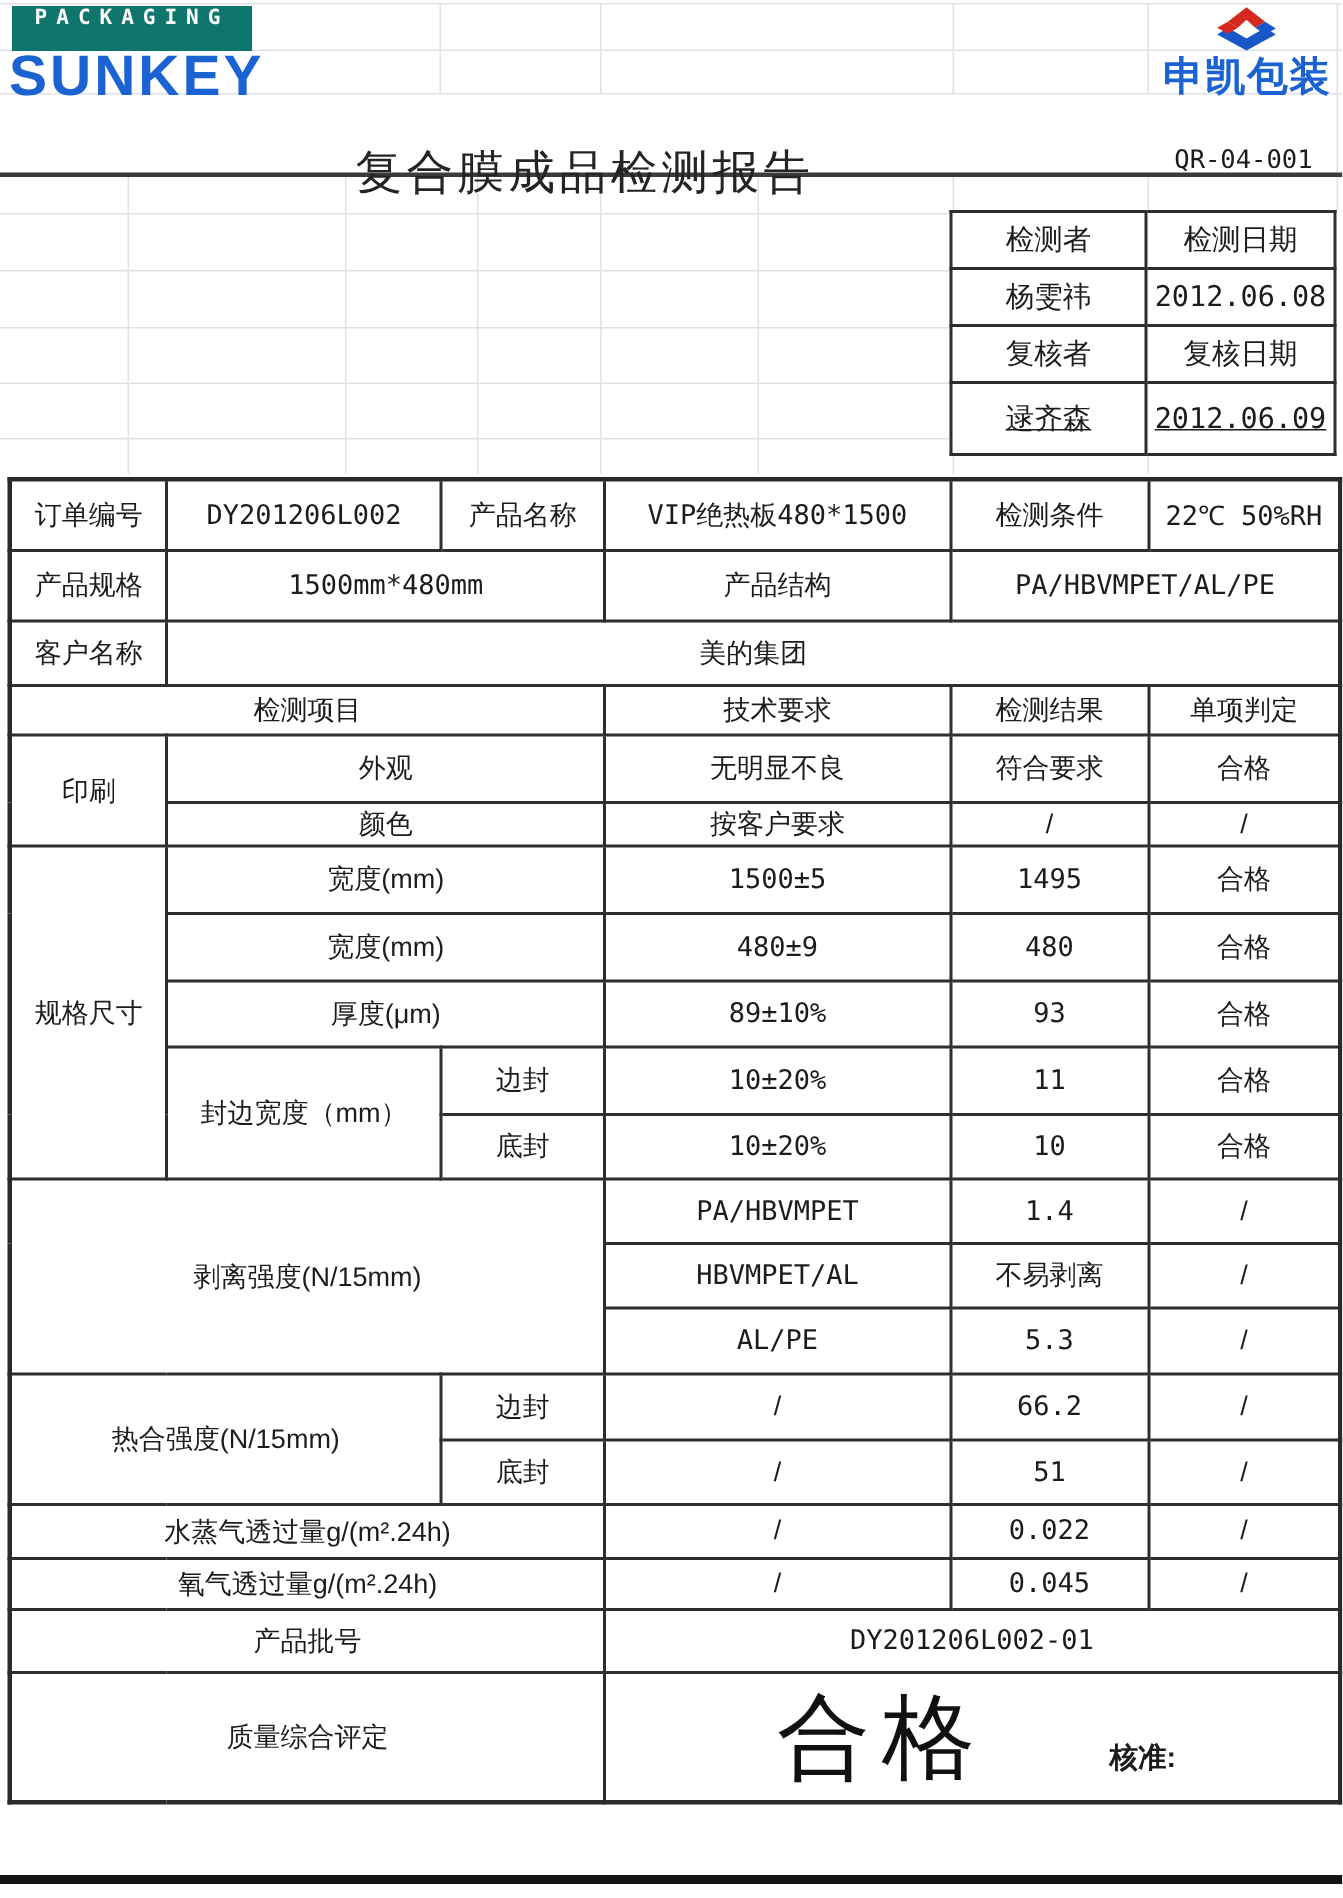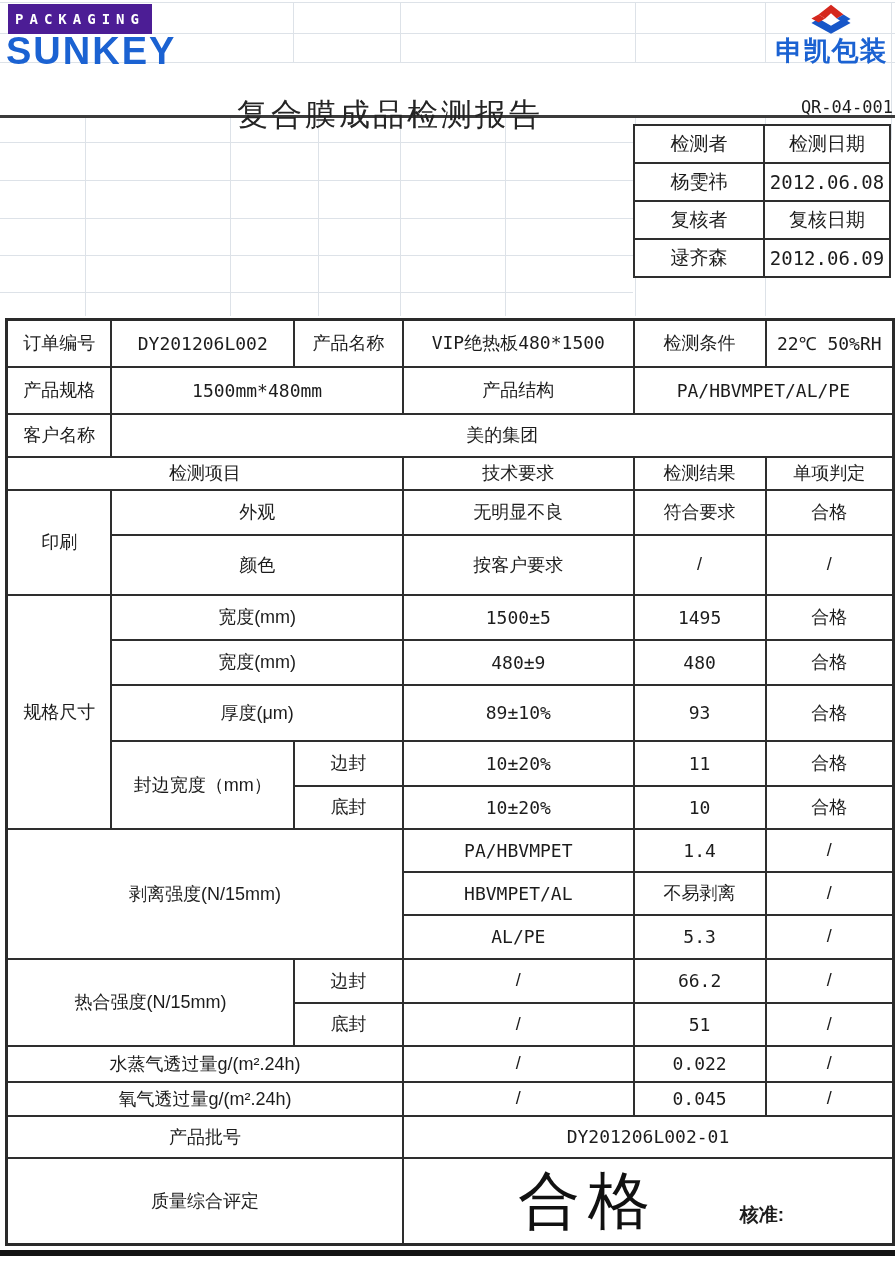--- a/index.html
+++ b/index.html
@@ -3,37 +3,37 @@
 <meta charset="utf-8">
 <style>
   html,body{margin:0;padding:0;background:#ffffff;}
   .sheet{position:relative;width:895px;height:1265px;background:#fff;overflow:hidden;
          font-family:"Liberation Sans",sans-serif;color:#1c1c1c;}
   
   .gl{position:absolute;background:#dde2e8;z-index:1;}
   .gl.h{height:1px;}
   .gl.v{width:1px;}
   
-  .pack-badge{position:absolute;left:8px;top:4px;width:144px;height:30px;background:#4c1d95;color:#fff;
-      display:flex;align-items:center;justify-content:center;font-size:14px;font-weight:bold;
+  .pack-badge{position:absolute;left:8px;top:4px;width:160px;height:30px;background:#0f766e;color:#fff;
+      display:flex;align-items:flex-start;justify-content:center;font-size:14px;font-weight:bold;
       letter-spacing:6px;font-family:"DejaVu Sans Mono",monospace;z-index:3;}
   .sunkey{position:absolute;left:6px;top:30px;font-size:38px;font-weight:bold;color:#1b62d2;
       letter-spacing:2px;z-index:3;font-family:"Liberation Sans",sans-serif;}
   .mark{position:absolute;left:800px;top:3px;z-index:3;}
   .cn-name{position:absolute;left:768px;top:33px;width:127px;text-align:center;font-size:27px;
       font-weight:bold;color:#1b62d2;z-index:3;letter-spacing:1px;}
   .title{position:absolute;left:140px;top:74px;width:500px;text-align:center;font-size:31px;
       letter-spacing:3px;color:#242424;z-index:3;margin-top:20px;}
-  .doc-code{position:absolute;right:2px;top:97px;font-size:17px;z-index:3;
+  .doc-code{position:absolute;right:20px;top:97px;font-size:17px;z-index:3;
       font-family:"Liberation Serif",serif;}
   .rule{position:absolute;left:0;top:115px;width:895px;height:3px;background:#3b3b3b;z-index:2;}
   .bottom-line{position:absolute;left:0;top:1250px;width:895px;height:6px;background:#141414;z-index:2;}
   
   table{border-collapse:collapse;background:#fff;table-layout:fixed;}
-  .sign-table{position:absolute;left:633px;top:124px;z-index:2;border:2px solid #2e2e2e;}
+  .sign-table{position:absolute;left:633px;top:140px;z-index:2;border:2px solid #2e2e2e;}
   .sign-table td{border:2px solid #2e2e2e;text-align:center;vertical-align:middle;
       font-size:19px;background:#fff;padding:0;}
   .main-table{position:absolute;left:5px;top:318px;z-index:2;border:3px solid #2a2a2a;}
   .main-table td{border:2px solid #2e2e2e;text-align:center;vertical-align:middle;
       font-size:18px;background:#fff;padding:0 3px;overflow:hidden;}
   .mono{font-family:"DejaVu Sans Mono",monospace;}
   .grade-cell{position:relative;}
   .grade{font-size:62px;letter-spacing:8px;display:inline-block;margin-right:120px;color:#111;}
   .approve{position:absolute;right:108px;bottom:15px;font-size:19px;font-weight:bold;}
 </style>
@@ -93,21 +93,21 @@
       <td>检测日期</td>
     </tr>
     <tr style="height:38px;">
       <td>杨雯祎</td>
       <td class="mono">2012.06.08</td>
     </tr>
     <tr style="height:38px;">
       <td>复核者</td>
       <td>复核日期</td>
     </tr>
-    <tr style="height:38px;">
+    <tr style="height:48px;text-decoration:underline;">
       <td>逯齐森</td>
       <td class="mono">2012.06.09</td>
     </tr>
   </tbody>
     </table>
 
   <table class="main-table">
     <colgroup>
       <col style="width:105px">
         <col style="width:183px">
@@ -141,40 +141,40 @@
       <td>检测结果</td>
       <td>单项判定</td>
     </tr>
     <tr style="height:45px;">
       <td rowspan="2">印刷</td>
       <td colspan="2">外观</td>
       <td>无明显不良</td>
       <td>符合要求</td>
       <td>合格</td>
     </tr>
-    <tr style="height:60px;">
+    <tr style="height:29px;">
       <td colspan="2">颜色</td>
       <td>按客户要求</td>
       <td>/</td>
       <td>/</td>
     </tr>
     <tr style="height:45px;">
       <td rowspan="5">规格尺寸</td>
       <td colspan="2">宽度(mm)</td>
       <td class="mono">1500±5</td>
       <td class="mono">1495</td>
       <td>合格</td>
     </tr>
     <tr style="height:45px;">
       <td colspan="2">宽度(mm)</td>
       <td class="mono">480±9</td>
       <td class="mono">480</td>
       <td>合格</td>
     </tr>
-    <tr style="height:56px;">
+    <tr style="height:44px;">
       <td colspan="2">厚度(μm)</td>
       <td class="mono">89±10%</td>
       <td class="mono">93</td>
       <td>合格</td>
     </tr>
     <tr style="height:45px;">
       <td rowspan="2">封边宽度（mm）</td>
       <td>边封</td>
       <td class="mono">10±20%</td>
       <td class="mono">11</td>

